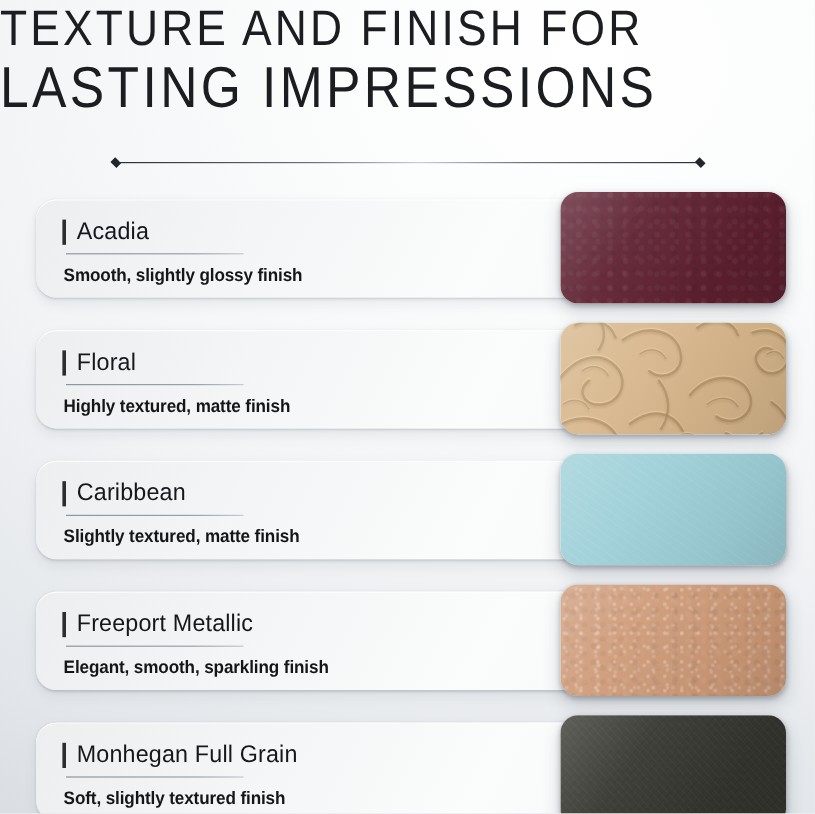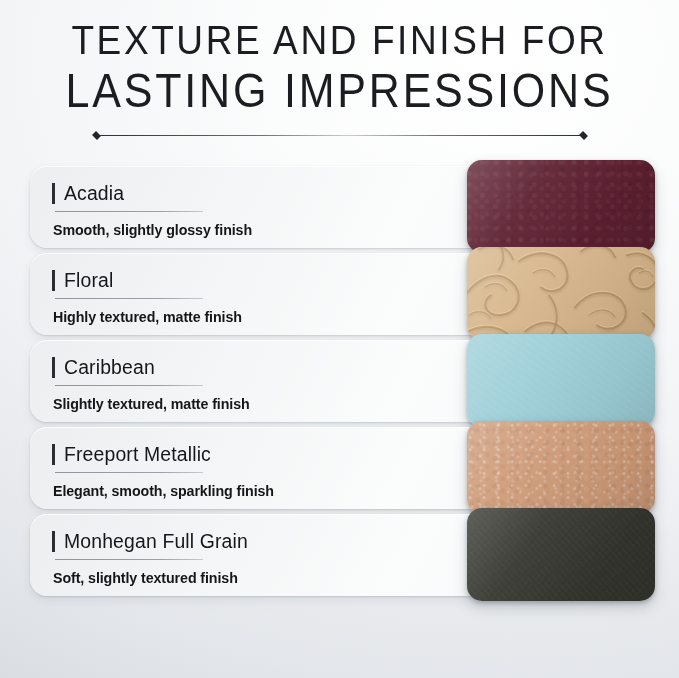--- a/index.html
+++ b/index.html
@@ -20,23 +20,22 @@
     height: 678px;
     background:
       radial-gradient(ellipse 150% 120% at 72% 8%, #ffffff 0%, #fbfcfc 22%, #f1f3f5 52%, #e3e6ea 78%, #d3d7dc 100%);
     overflow: hidden;
   }
 
   
   .header {
     position: absolute;
     left: 0;
-    top: 18px;
+    top: 2px;
     width: 679px;
-    text-align: center;
   }
   .title-line {
     color: #1b1d20;
     font-family: "Liberation Sans", sans-serif;
     font-weight: 300;
     text-transform: uppercase;
     white-space: nowrap;
     line-height: 1.07;
   }
   .title-line-1 {
@@ -83,21 +82,21 @@
   
   .rows {
     position: absolute;
     left: 0;
     top: 166px;
     width: 679px;
   }
   .row {
     position: relative;
     height: 82px;
-    margin-bottom: 5px;
+    margin-bottom: 27px;
   }
   .card {
     position: absolute;
     left: 30px;
     top: 0;
     width: 600px;
     height: 82px;
     border-radius: 17px;
     background: linear-gradient(118deg, #eceef0 0%, #f3f5f6 30%, #fbfcfc 62%, #f4f6f7 100%);
     box-shadow:

